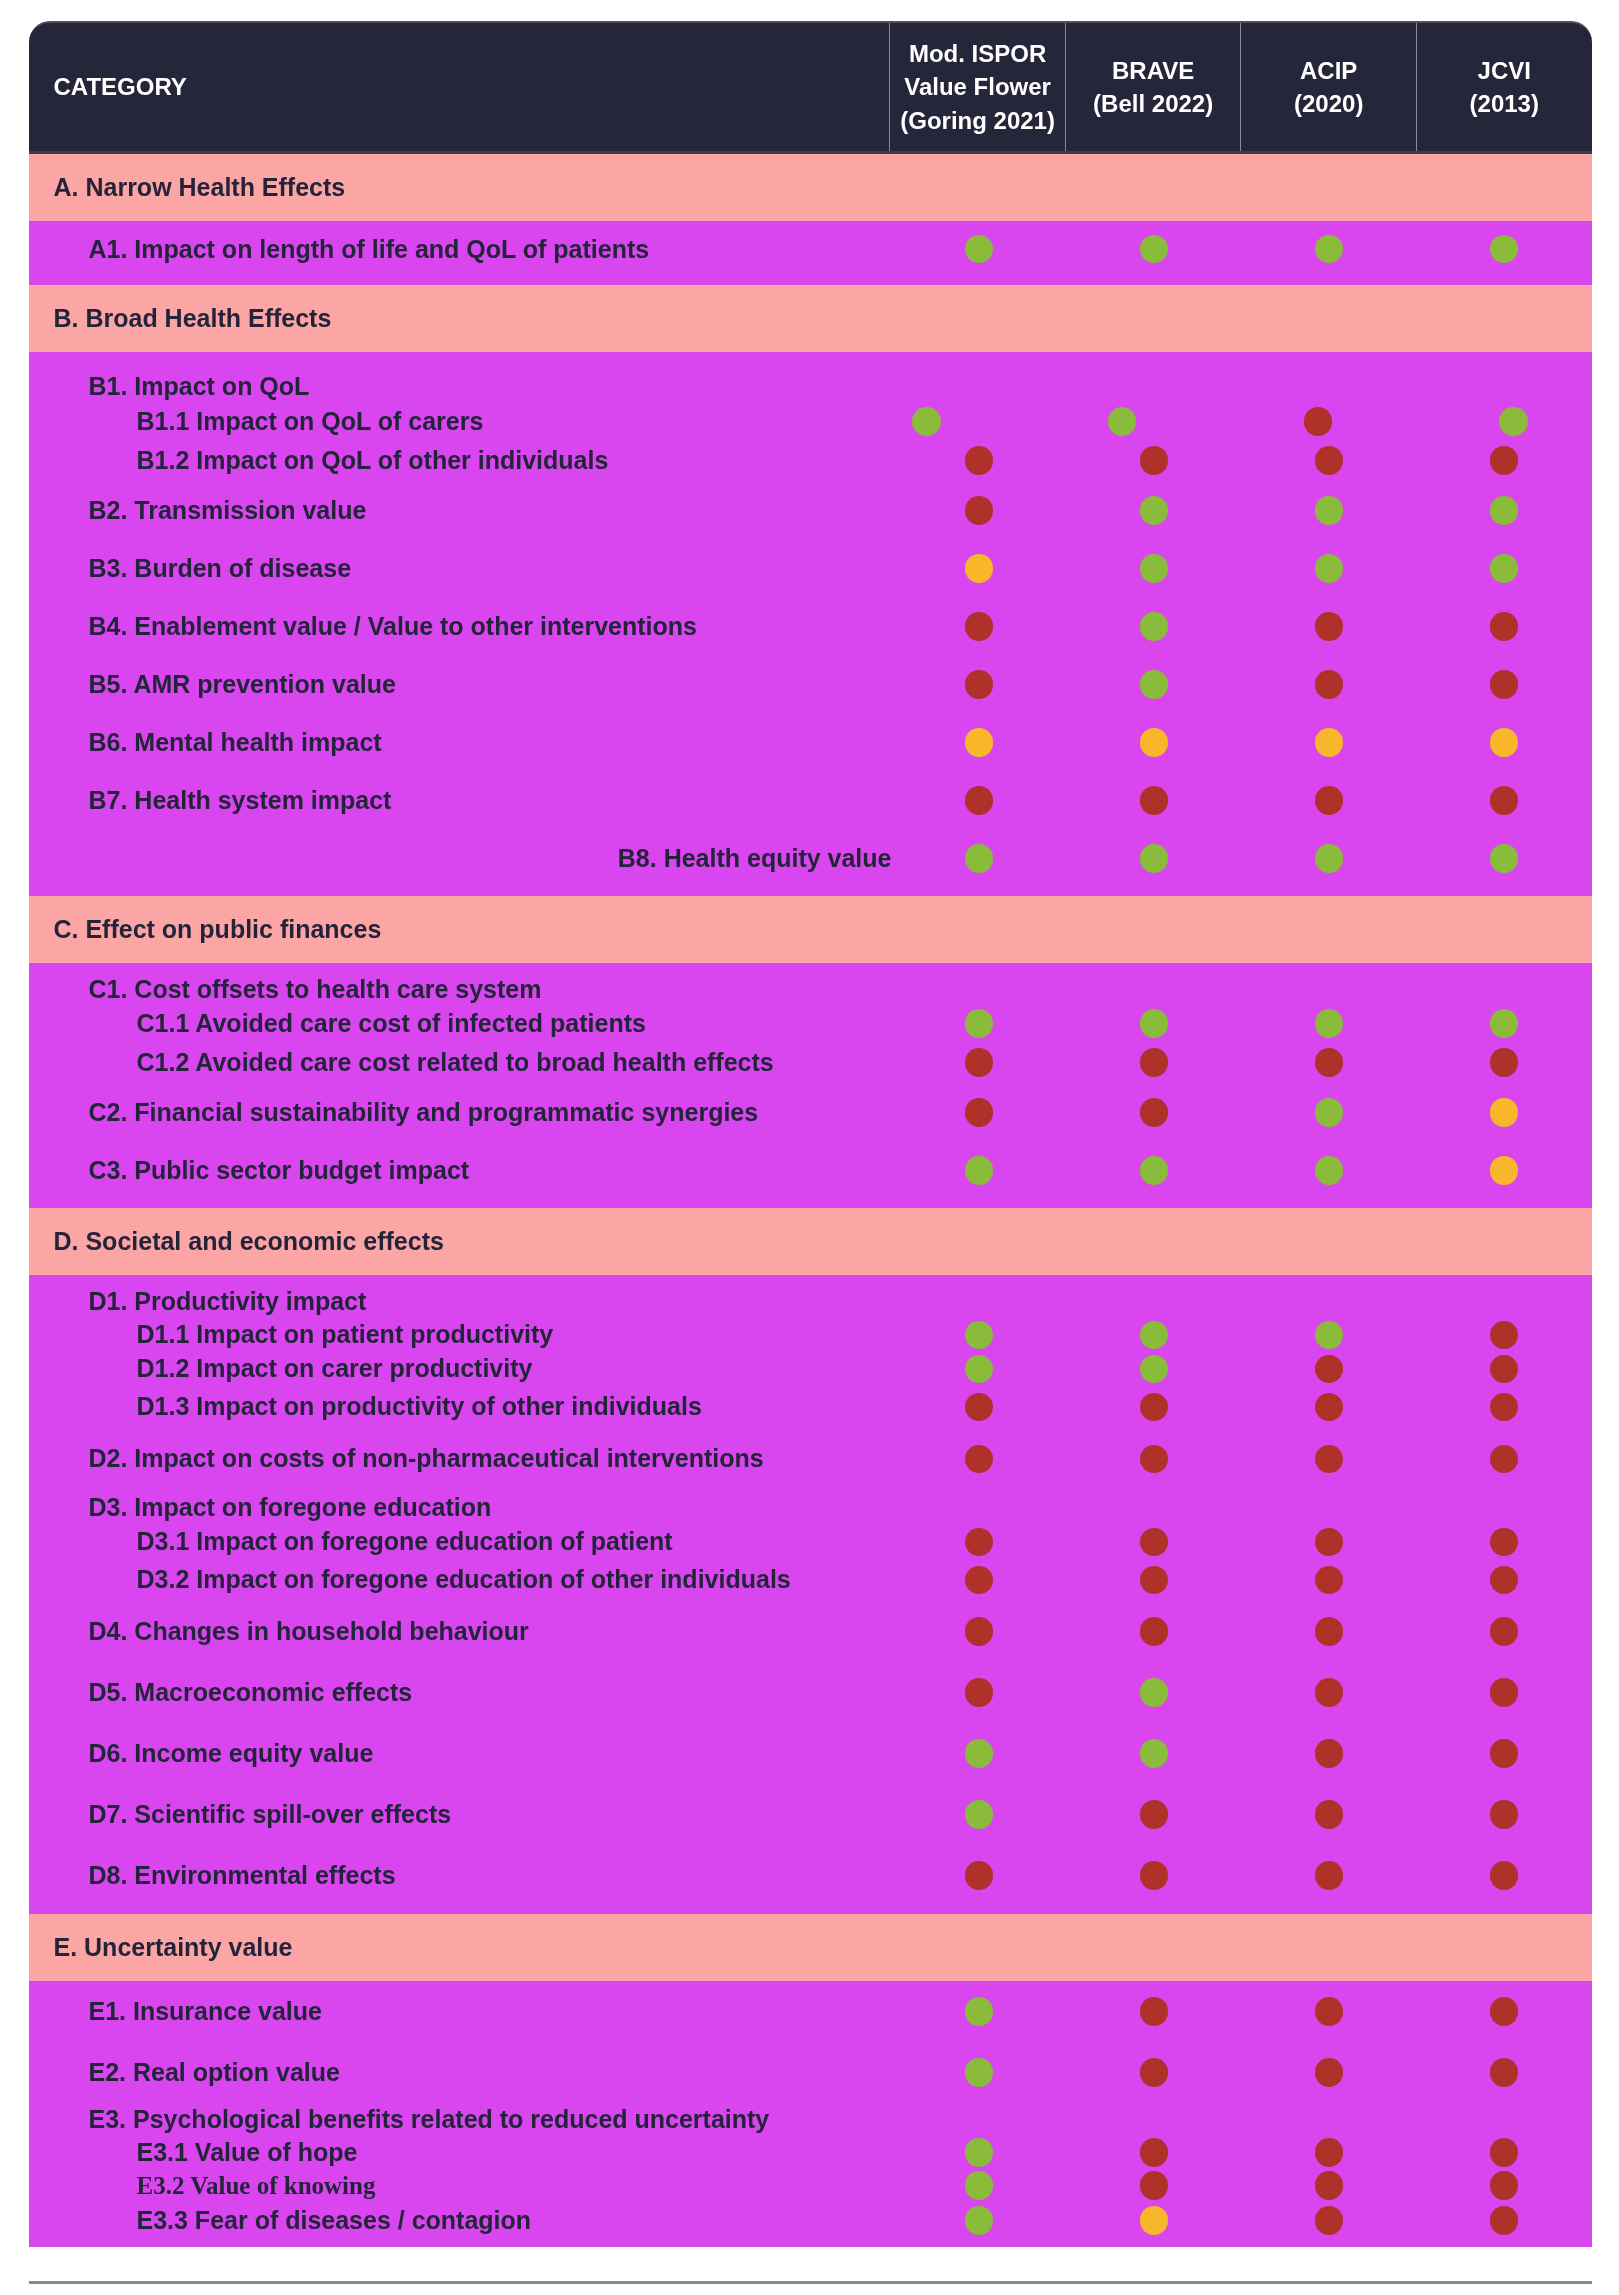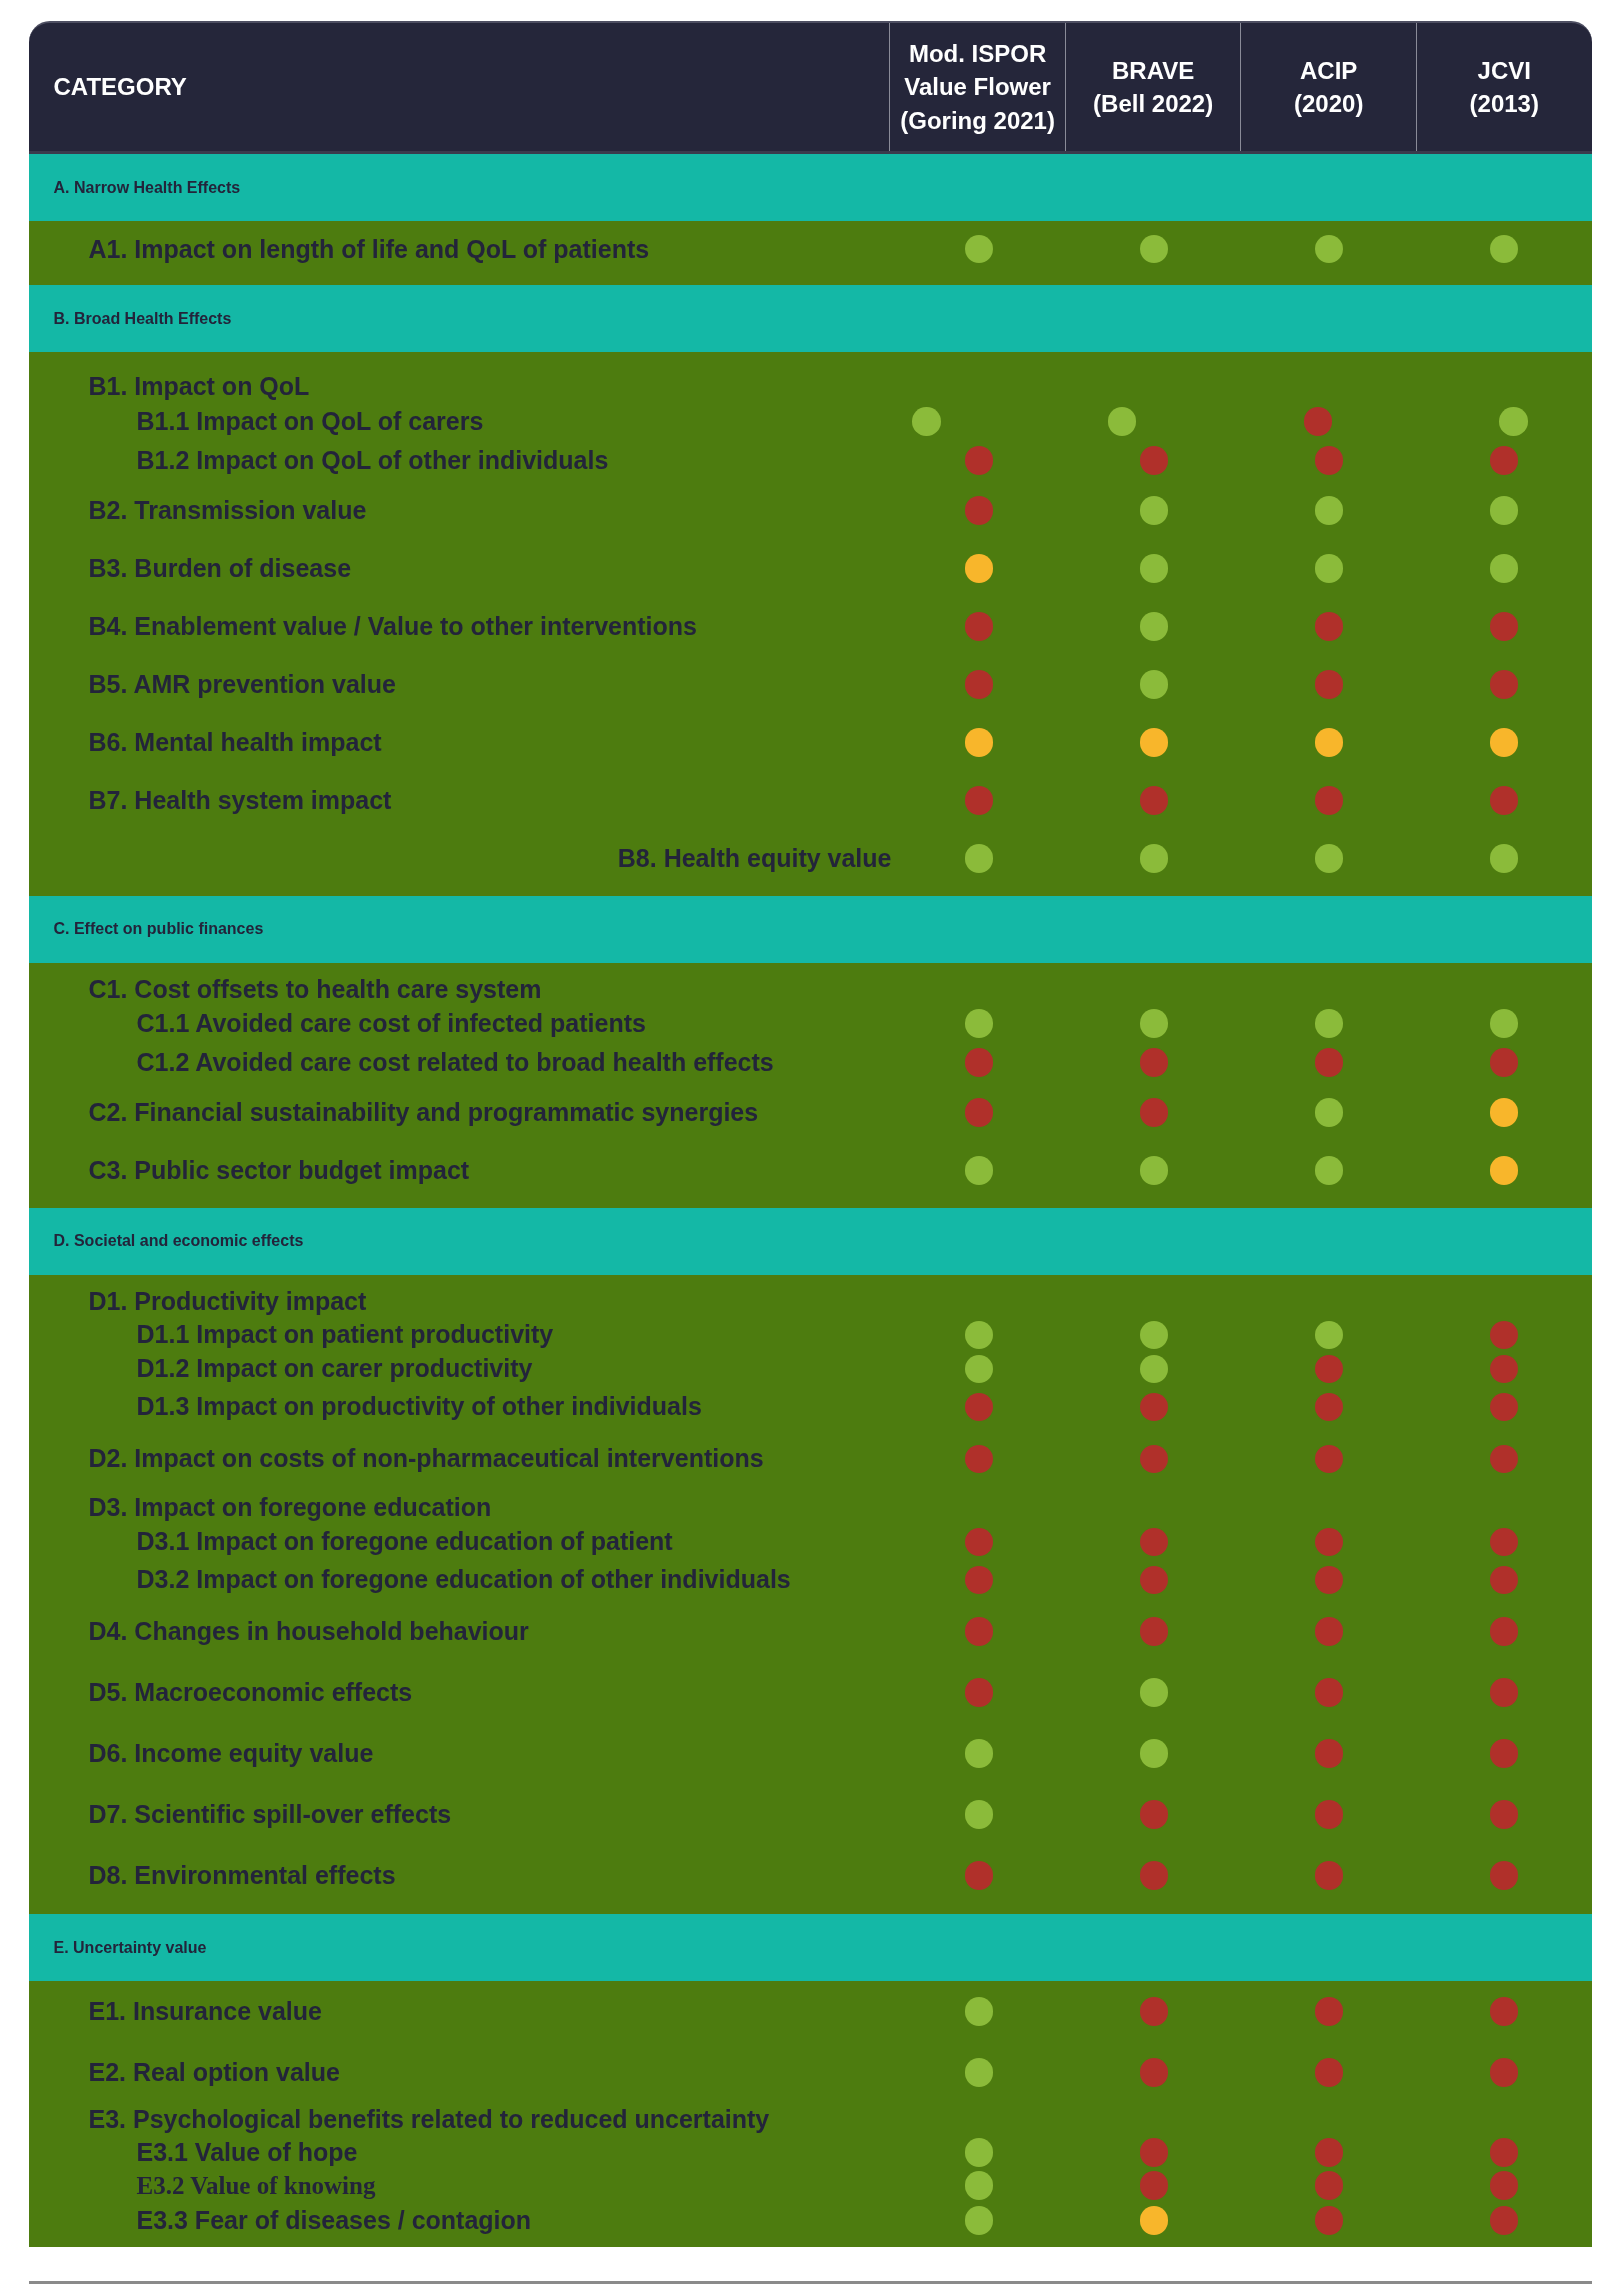--- a/index.html
+++ b/index.html
@@ -1,22 +1,22 @@
 <!DOCTYPE html>
 <html style="font-size:7.3px"><head>
 <meta charset="utf-8">
 <style>
   html, body { margin:0; padding:0; background:#ffffff; }
   body { width:1620px; height:2363px; position:relative; font-family:"Liberation Sans", sans-serif; color:#23243a; overflow:hidden; }
   .table { position:absolute; left:28.5px; top:21px; width:1563px; }
   .hdr { position:relative; height:128px; background:#25263a; border-top:2.8px solid #4e4f62; border-radius:21px 21px 0 0; display:flex; border-bottom:3.7px solid #3a3b4d; }
   .hdr .cat { width:863px; display:flex; align-items:center; padding-left:25px; box-sizing:border-box; color:#fff; font-size:24px; font-weight:bold; }
   .hdr .col { width:175px; display:flex; align-items:center; justify-content:center; text-align:center; color:#fff; font-size:24px; font-weight:bold; line-height:1.38; border-left:1.4px solid #8a8b98; white-space:pre-line; }
-  .sec { height:67px; background:#14b8a6; display:flex; align-items:center; padding-left:25px; font-size:16px; font-weight:bold; color:#23243a; box-sizing:border-box; }
-  .grp { background:#4d7c0f; position:relative; }
+  .sec { height:67px; background:#fca5a5; display:flex; align-items:center; padding-left:25px; font-size:25px; font-weight:bold; color:#23243a; box-sizing:border-box; }
+  .grp { background:#d946ef; position:relative; }
   .row { display:flex; align-items:center; }
   .row .lbl { width:863px; box-sizing:border-box; font-size:25px; font-weight:bold; color:#23243a; white-space:nowrap; }
   .row .lbl.l1 { padding-left:60px; }
   .row .lbl.l2 { padding-left:108px; }
   .row .cell { width:175px; display:flex; justify-content:center; align-items:center; }
   .dot { width:28.5px; height:28.5px; border-radius:50%; display:inline-block; }
   .dot.g { background:#8bbb3a; }
   .dot.r { background:#b0302a; }
   .dot.y { background:#f8b62b; }
   .keyline { position:absolute; left:28.5px; top:2281px; width:1563px; height:3.2px; background:#8a8a8a; }

